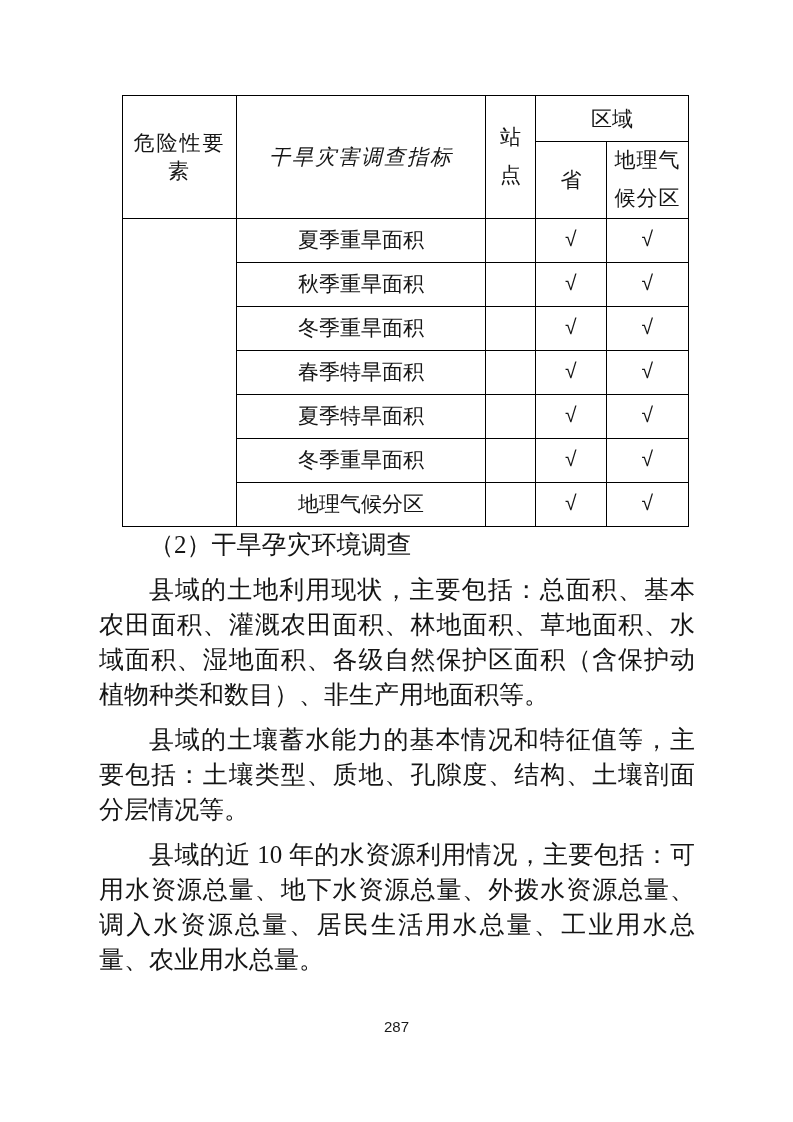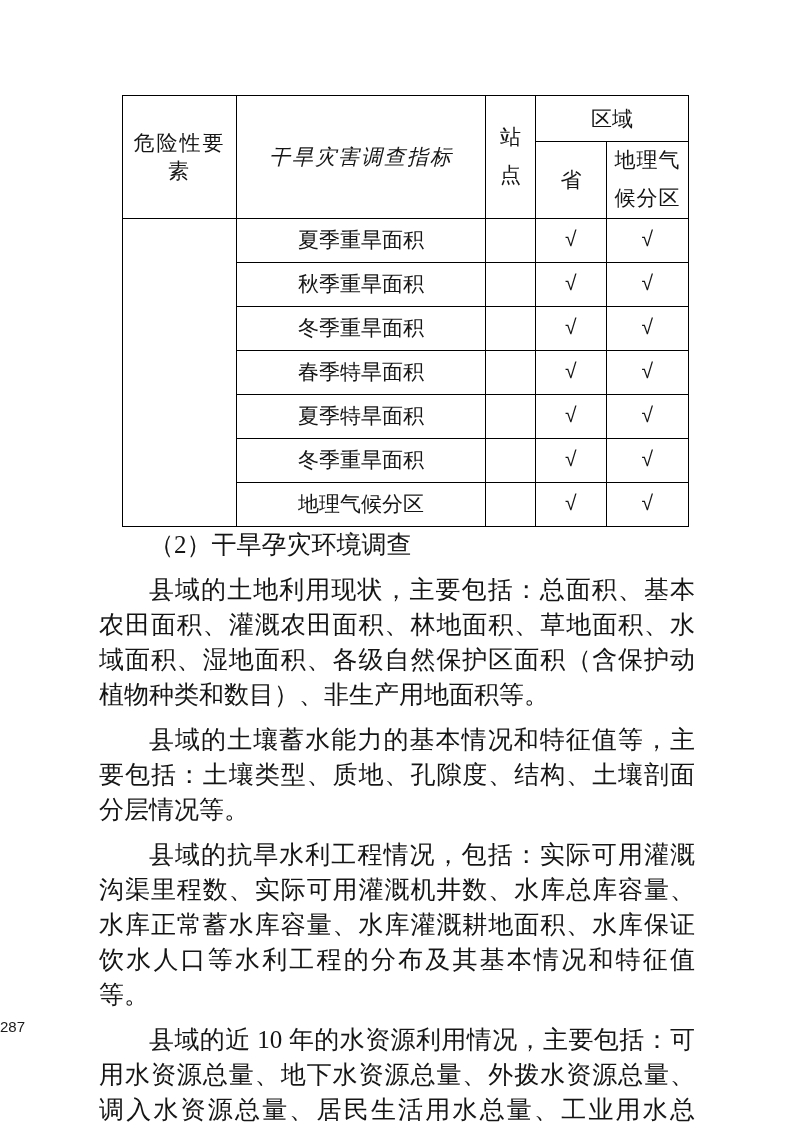--- a/index.html
+++ b/index.html
@@ -64,21 +64,21 @@
   .heading, .para {
     text-indent: 2em;
     margin: 0 0 10px 0;
     word-break: break-all;
   }
   .page-number {
     position: absolute;
     top: 1018px;
     left: 0;
     right: 0;
-    text-align: left;
+    text-align: center;
     font-size: 15px;
     color: #1a1a1a;
     font-family: "Liberation Sans", "DejaVu Sans", sans-serif;
   }
 </style>
 </head>
 <body>
 
 <div class="page">
 
@@ -153,20 +153,19 @@
           </tr>
         </tbody>
     </table>
   </div>
 
   <div class="content">
     <p class="heading">（2）干旱孕灾环境调查</p>
     <div>
         <p class="para">县域的土地利用现状，主要包括：总面积、基本农田面积、灌溉农田面积、林地面积、草地面积、水域面积、湿地面积、各级自然保护区面积（含保护动植物种类和数目）、非生产用地面积等。</p>
         <p class="para">县域的土壤蓄水能力的基本情况和特征值等，主要包括：土壤类型、质地、孔隙度、结构、土壤剖面分层情况等。</p>
-        <p class="para">县域的抗旱水利工程情况，包括：实际可用灌溉沟渠里程数、实际可用灌溉机井数、水库总库容量、水库正常蓄水库容量、水库灌溉耕地面积、水库保证饮水人口等水利工程的分布及其基本情况和特征值等。</p>
         <p class="para">县域的近 10 年的水资源利用情况，主要包括：可用水资源总量、地下水资源总量、外拨水资源总量、调入水资源总量、居民生活用水总量、工业用水总量、农业用水总量。</p>
       </div>
   </div>
 
   <div class="page-number">287</div>
 
 </div>
 
 </body></html>

